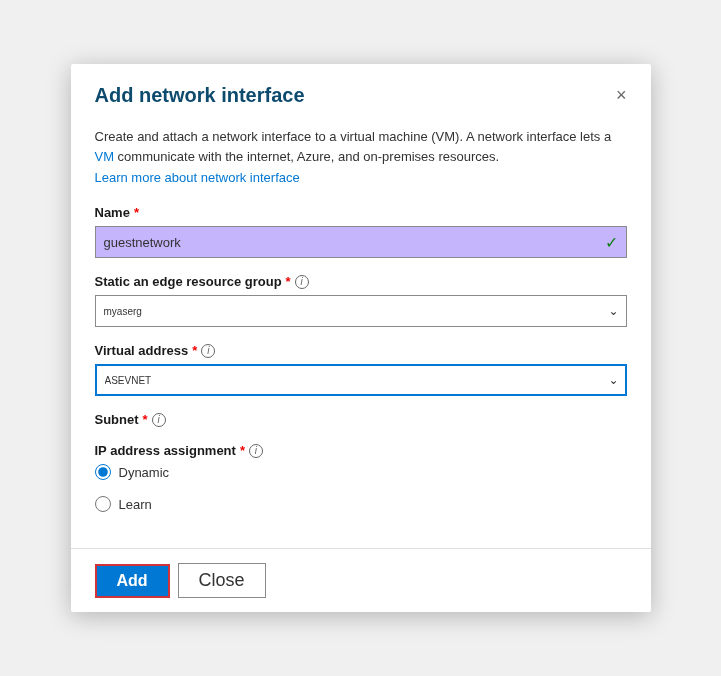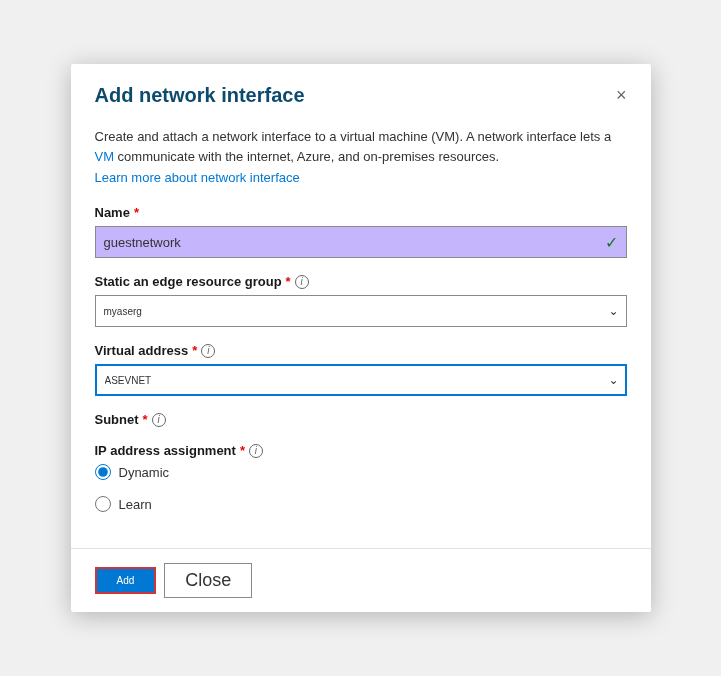--- a/index.html
+++ b/index.html
@@ -194,22 +194,22 @@
       display: flex;
       gap: 8px;
       align-items: center;
     }
 
     .btn-primary {
       background: #0078d4;
       color: #fff;
       border: 2px solid #d13438;
       padding: 6px 20px;
-      font-size: 10px;
-      font-weight: 400;
+      font-size: 16px;
+      font-weight: 700;
       cursor: pointer;
       min-width: 60px;
     }
 
     .btn-secondary {
       background: #fff;
       color: #333;
       border: 1px solid #8a8a8a;
       padding: 6px 20px;
       font-size: 18px;

